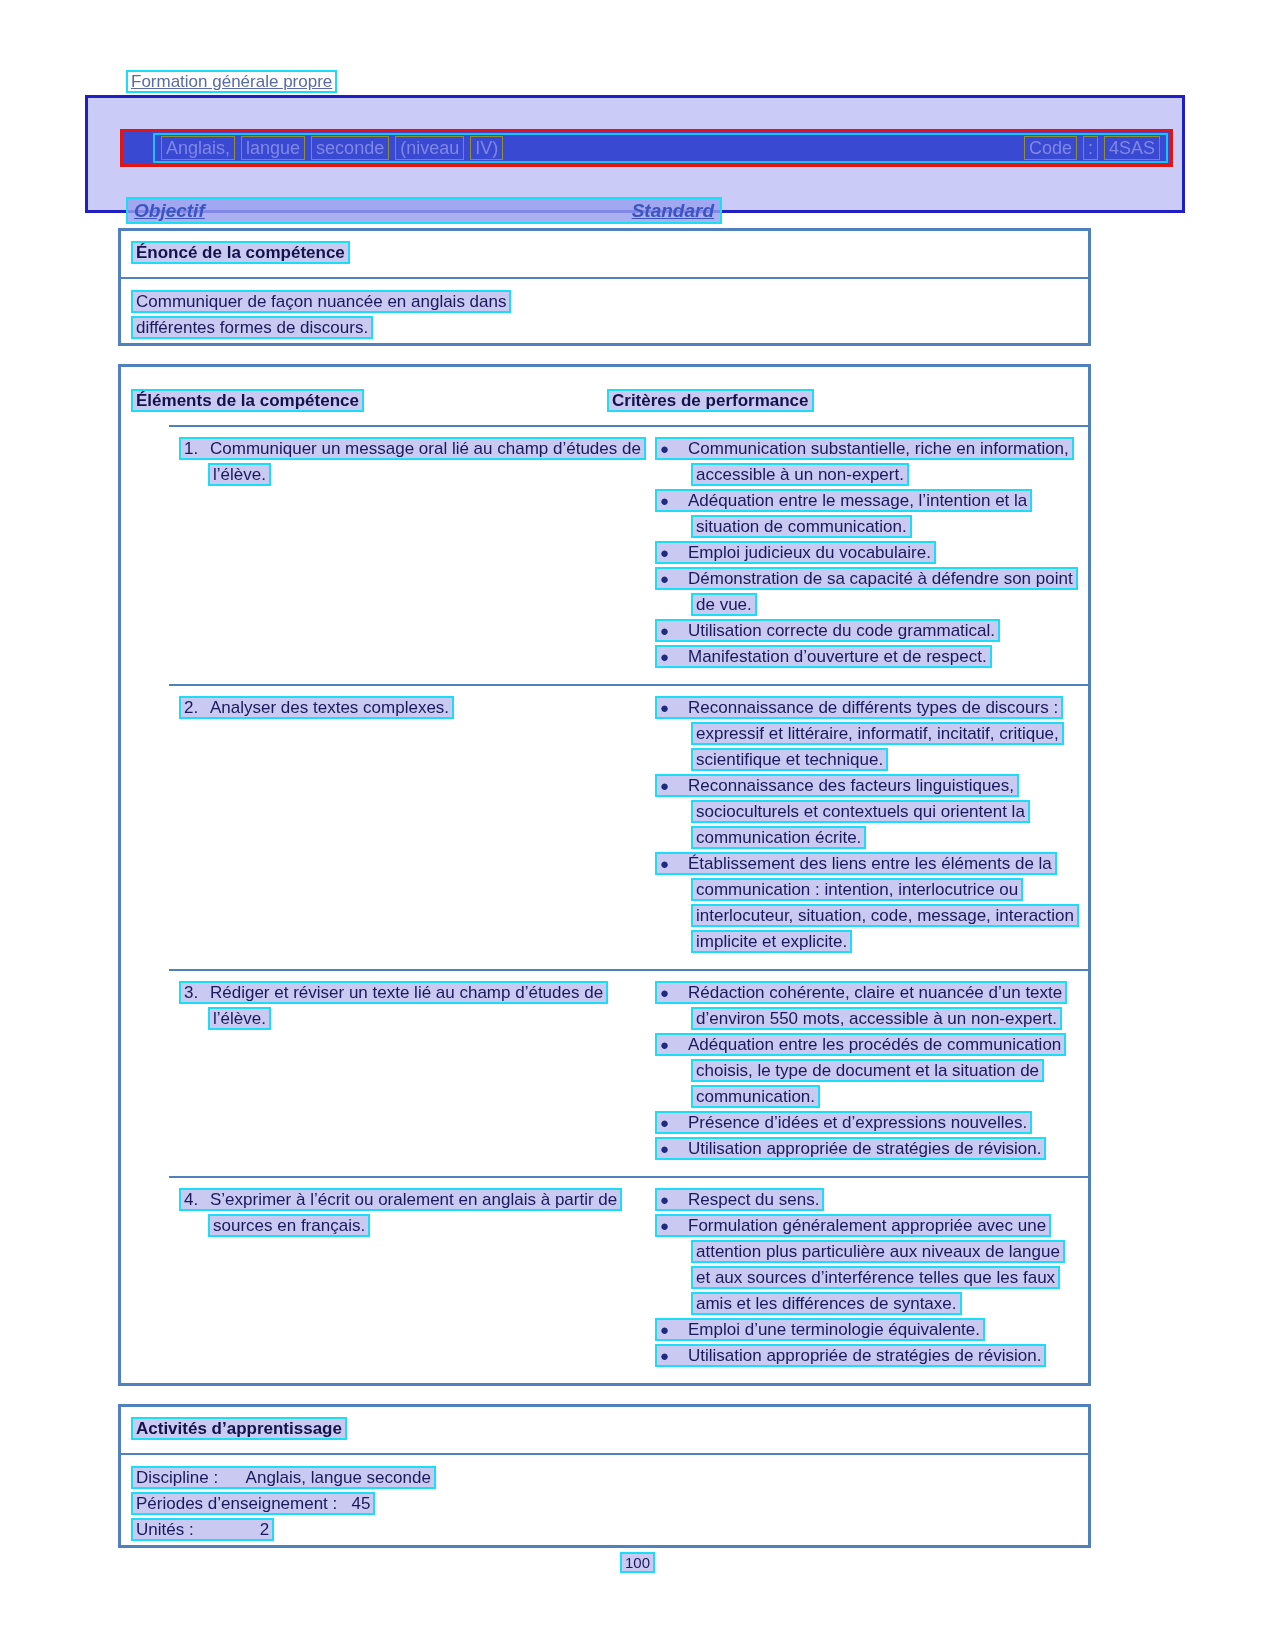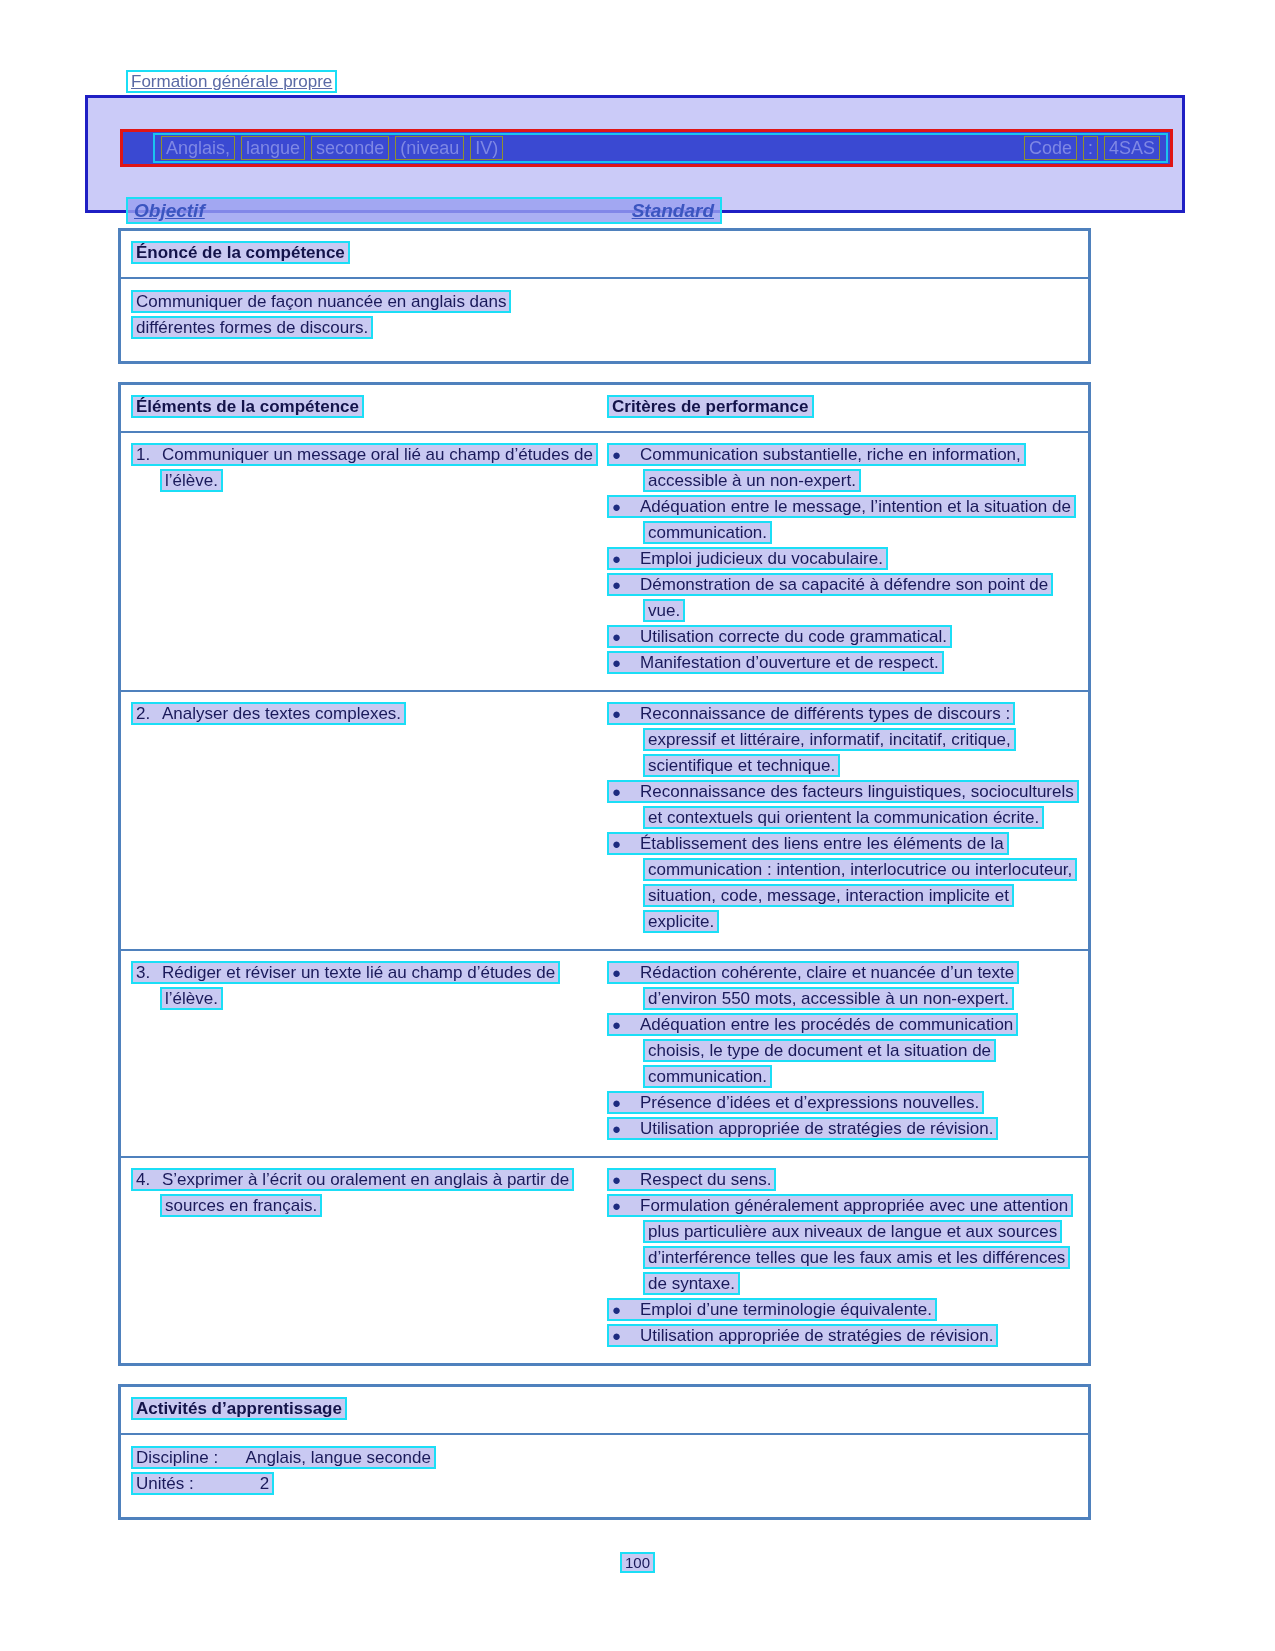--- a/index.html
+++ b/index.html
@@ -61,26 +61,26 @@
     font-size:19px;font-weight:bold;font-style:italic;
     color:#3b55c0;
   }
   .obj-std span{text-decoration:underline;}
   
   .main-col{position:absolute;left:118px;top:228px;width:973px;}
   .tbl{border:3px solid #4f81bd;background:#ffffff;}
   .tbl + .tbl{margin-top:18px;}
   .tbl-head{padding:9px 10px 11px;border-bottom:2px solid #4f81bd;line-height:26px;font-size:17px;}
   .th{font-weight:bold;color:#13134a;}
-  .tbl-body{padding:10px 10px 20px;line-height:26px;font-size:17px;}
+  .tbl-body{padding:10px 10px 2px;line-height:26px;font-size:17px;}
   .narrow{max-width:452px;}
   
   .t2-row{display:grid;grid-template-columns:486px 1fr;}
-  .t2-row + .t2-row{border-top:2px solid #4f81bd;}
-  .t2-header .cell-l, .t2-header .cell-r{padding:9px 0 11px;}
+  .t2-row + .t2-row{border-top:2px solid #4f81bd;margin-left:48px;}
+  .t2-header .cell-l, .t2-header .cell-r{padding:21px 0 11px;}
   .cell-l{padding:9px 6px 14px 10px;line-height:26px;font-size:17px;}
   .cell-r{padding:9px 14px 14px 0;line-height:26px;font-size:17px;}
   .t2-header .cell-l{padding-left:10px;}
   .elem{padding-left:29px;text-indent:-29px;max-width:452px;}
   .num{display:inline-block;width:26px;text-indent:0;}
   .crit{padding-left:36px;text-indent:-36px;}
   .dot{display:inline-block;width:28px;text-indent:0;color:#1d2b80;font-size:15px;}
   
   .act-line{white-space:pre;line-height:26px;font-size:17px;}
   
@@ -198,20 +198,21 @@
         </div>
       </div>
     </div>
 
     <div class="tbl">
       <div class="tbl-head">
         <span class="hl th">Activités d’apprentissage</span>
       </div>
       <div class="tbl-body">
         <div class="act-line"><span class="hl">Discipline :      Anglais, langue seconde</span></div>
+        <div class="act-line"><span class="hl">Périodes d’enseignement :   45</span></div>
         <div class="act-line"><span class="hl">Unités :              2</span></div>
       </div>
     </div>
 
   </div>
 
   <div class="pageno-wrap">
     <span class="hl">100</span>
   </div>
 

